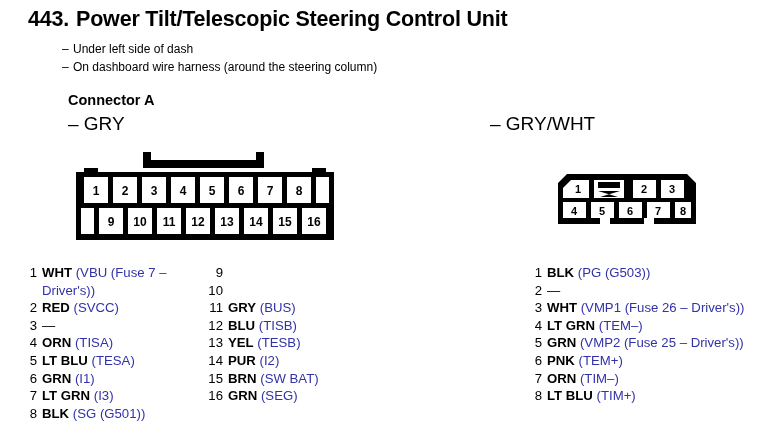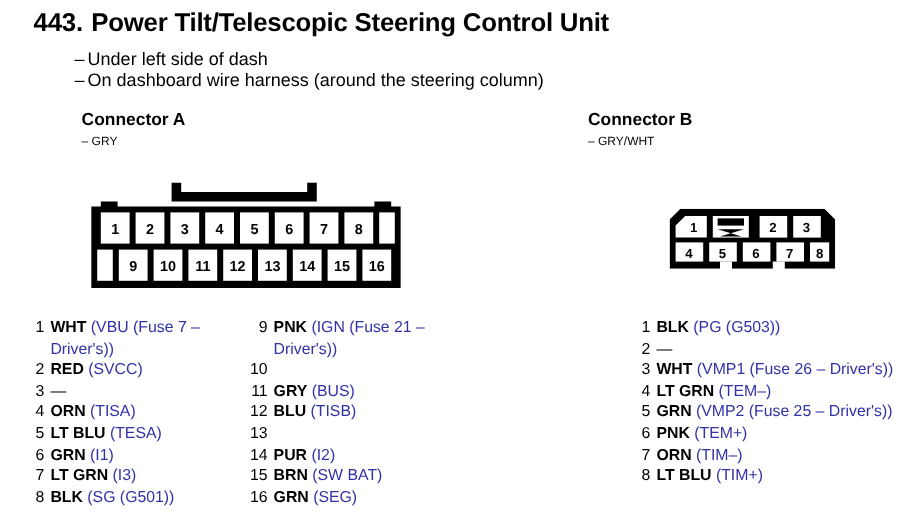--- a/index.html
+++ b/index.html
@@ -31,41 +31,41 @@
     white-space: nowrap;
   }
   .title-num {
     display: inline-block;
     margin-right: 7px;
   }
   .subtitle-list {
     position: absolute;
     left: 62px;
     top: 41px;
-    font-size: 15px;
+    font-size: 12px;
     line-height: 17.5px;
   }
   .subtitle-line {
     white-space: nowrap;
   }
   .dash {
     display: inline-block;
     width: 11px;
   }
 
   
   .conn-heading {
     position: absolute;
     font-size: 14.5px;
     font-weight: bold;
     white-space: nowrap;
   }
   .conn-sub {
     position: absolute;
-    font-size: 10px;
+    font-size: 19px;
     white-space: nowrap;
   }
   #connA-heading { left: 68px; top: 92px; }
   #connA-sub     { left: 68px; top: 113px; }
   #connB-heading { left: 490px; top: 92px; }
   #connB-sub     { left: 490px; top: 113px; text-align: right; }
 
   
   #connA-diagram {
     position: absolute;
@@ -130,21 +130,20 @@
       <span class="dash">–</span><span>Under left side of dash</span>
     </div>
     <div class="subtitle-line">
       <span class="dash">–</span><span>On dashboard wire harness (around the steering column)</span>
     </div>
   </div>
 
   <div class="conn-heading" id="connA-heading">Connector A</div>
   <div class="conn-sub" id="connA-sub">– GRY</div>
 
-  <div class="conn-heading" id="connB-heading">Connector B</div>
   <div class="conn-sub" id="connB-sub">– GRY/WHT</div>
 
   <div id="connA-diagram">
     <svg width="258" height="88" viewBox="0 0 258 88" xmlns="http://www.w3.org/2000/svg">
       <g fill="#000000">
 
         <path d="M 67 0 H 75 V 8 H 180 V 0 H 188 V 16 H 67 Z"></path>
 
         <path d="M 0 20
                  H 8  V 16 H 22 V 20
@@ -267,35 +266,35 @@
       </div>
       <div class="pin-row">
         <span class="pin-num w1">8</span>
         <span class="pin-body"><span class="pin-color">BLK</span><span class="pin-signal"> (SG (G501))</span></span>
       </div>
     </div>
 
   <div class="pin-list" id="pinlist-a2">
       <div class="pin-row">
         <span class="pin-num w2">9</span>
-        <span class="pin-body"><span class="pin-color">PNK</span><span class="pin-signal"> (IGN (Fuse 21 – Driver's))</span></span>
       </div>
       <div class="pin-row">
         <span class="pin-num w2">10</span>
       </div>
       <div class="pin-row">
         <span class="pin-num w2">11</span>
         <span class="pin-body"><span class="pin-color">GRY</span><span class="pin-signal"> (BUS)</span></span>
       </div>
       <div class="pin-row">
         <span class="pin-num w2">12</span>
         <span class="pin-body"><span class="pin-color">BLU</span><span class="pin-signal"> (TISB)</span></span>
       </div>
       <div class="pin-row">
         <span class="pin-num w2">13</span>
+        <span class="pin-body"><span class="pin-color">YEL</span><span class="pin-signal"> (TESB)</span></span>
       </div>
       <div class="pin-row">
         <span class="pin-num w2">14</span>
         <span class="pin-body"><span class="pin-color">PUR</span><span class="pin-signal"> (I2)</span></span>
       </div>
       <div class="pin-row">
         <span class="pin-num w2">15</span>
         <span class="pin-body"><span class="pin-color">BRN</span><span class="pin-signal"> (SW BAT)</span></span>
       </div>
       <div class="pin-row">

